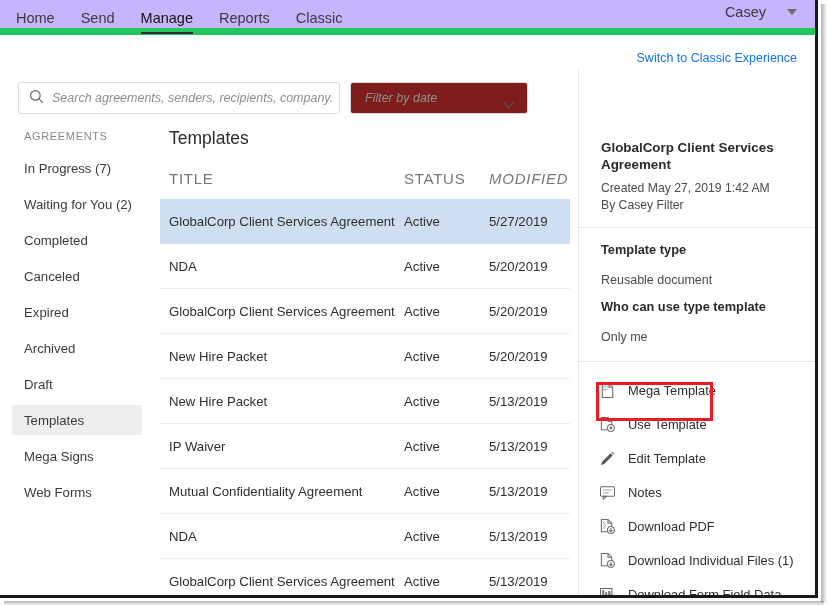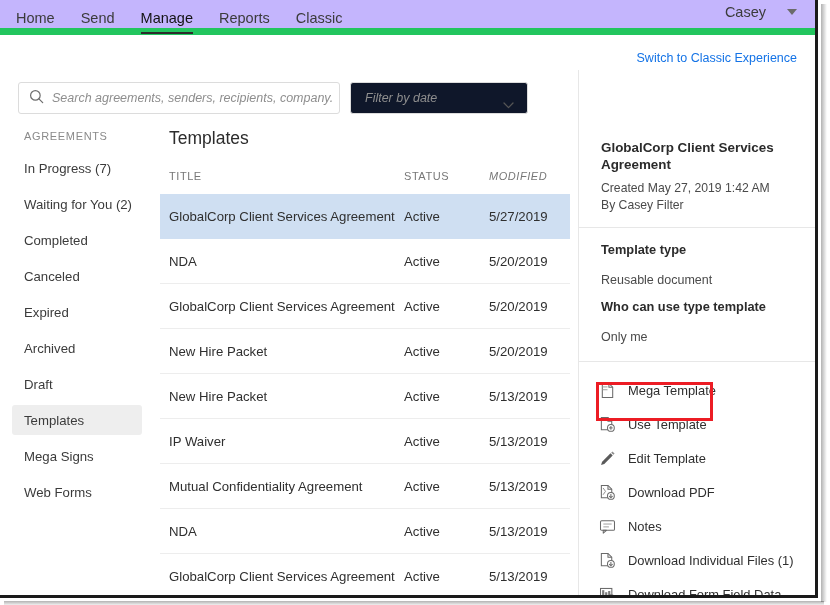--- a/index.html
+++ b/index.html
@@ -104,21 +104,21 @@
     font-style: italic;
     color: #7c7c7c;
     background: transparent;
   }
   #search-input::placeholder { color: #8e8e8e; font-style: italic; }
   #filter-box {
     position: absolute; left: 350px; top: 82px;
     width: 178px; height: 32px;
     border: 1px solid #dcdcdc;
     border-radius: 3px;
-    background: #0f172a;
+    background: #7f1d1d;
     display: flex; align-items: center;
     cursor: pointer;
   }
   #filter-label {
     font-size: 12.5px; font-style: italic; color: #8e8e8e;
     margin-left: 14px; flex: 1 1 auto;
   }
   #filter-caret {
     margin-right: 13px;
     width: 11px; height: 7px;
@@ -147,21 +147,21 @@
 
   
   #main { position: absolute; left: 160px; top: 128px; width: 410px; }
   #main-title {
     font-size: 17.5px; color: #2c2c2c;
     margin: 0 0 21px 9px;
   }
   #table { width: 410px; }
   .thead {
     display: flex;
-    font-size: 11px; letter-spacing: .05em;
+    font-size: 15px; letter-spacing: .05em;
     color: #777777;
     text-transform: uppercase;
     padding: 0 0 12px 9px;
   }
   .row {
     display: flex; align-items: center;
     height: 45px;
     font-size: 13.2px;
     color: #2f2f2f;
     border-bottom: 1px solid #ededed;
@@ -383,41 +383,41 @@
               <path d="M2.2 15.8l1.1-3.4L12.2 3.5l2.3 2.3-8.9 8.9z" fill="#5a5a5a"></path>
               <path d="M12.9 2.8l1.3-1.3 2.3 2.3-1.3 1.3z" fill="#8d8d8d"></path>
             </svg>
           </span>
           <span>Edit Template</span>
         </div>
 
         <div class="act">
           <span class="ico">
             <svg width="17" height="17" viewBox="0 0 18 18">
+              <rect x="1.6" y="3" width="14.8" height="10" rx="1.2" fill="none" stroke="#6a6a6a" stroke-width="1.1"></rect>
+              <path d="M4.5 13v3l3.4-3z" fill="none" stroke="#6a6a6a" stroke-width="1.1" stroke-linejoin="round"></path>
+              <line x1="4.6" y1="6.4" x2="13.4" y2="6.4" stroke="#9a9a9a" stroke-width="1"></line>
+              <line x1="4.6" y1="9.4" x2="10.5" y2="9.4" stroke="#9a9a9a" stroke-width="1"></line>
+            </svg>
+          </span>
+          <span>Notes</span>
+        </div>
+
+        <div class="act">
+          <span class="ico">
+            <svg width="17" height="17" viewBox="0 0 18 18">
               <path d="M2.5 1.5h7l4 4v9h-11z" fill="none" stroke="#6a6a6a" stroke-width="1.1"></path>
               <path d="M9.5 1.5v4h4" fill="none" stroke="#6a6a6a" stroke-width="1.1"></path>
               <path d="M4.3 4.2l2.6 3.6-2.6 3.6" fill="none" stroke="#8a8a8a" stroke-width="1"></path>
               <circle cx="12.6" cy="12.6" r="3.6" fill="#ffffff" stroke="#6a6a6a" stroke-width="1.1"></circle>
               <line x1="12.6" y1="10.6" x2="12.6" y2="14.4" stroke="#6a6a6a" stroke-width="1.1"></line>
               <polyline points="11.1,13 12.6,14.5 14.1,13" fill="none" stroke="#6a6a6a" stroke-width="1.1" stroke-linecap="round" stroke-linejoin="round"></polyline>
             </svg>
           </span>
           <span>Download PDF</span>
-        </div>
-
-        <div class="act">
-          <span class="ico">
-            <svg width="17" height="17" viewBox="0 0 18 18">
-              <rect x="1.6" y="3" width="14.8" height="10" rx="1.2" fill="none" stroke="#6a6a6a" stroke-width="1.1"></rect>
-              <path d="M4.5 13v3l3.4-3z" fill="none" stroke="#6a6a6a" stroke-width="1.1" stroke-linejoin="round"></path>
-              <line x1="4.6" y1="6.4" x2="13.4" y2="6.4" stroke="#9a9a9a" stroke-width="1"></line>
-              <line x1="4.6" y1="9.4" x2="10.5" y2="9.4" stroke="#9a9a9a" stroke-width="1"></line>
-            </svg>
-          </span>
-          <span>Notes</span>
         </div>
 
         <div class="act">
           <span class="ico">
             <svg width="17" height="17" viewBox="0 0 18 18">
               <path d="M2.5 1.5h7l4 4v9h-11z" fill="none" stroke="#6a6a6a" stroke-width="1.1"></path>
               <path d="M9.5 1.5v4h4" fill="none" stroke="#6a6a6a" stroke-width="1.1"></path>
               <circle cx="12.6" cy="12.6" r="3.6" fill="#ffffff" stroke="#6a6a6a" stroke-width="1.1"></circle>
               <line x1="12.6" y1="10.6" x2="12.6" y2="14.4" stroke="#6a6a6a" stroke-width="1.1"></line>
               <polyline points="11.1,13 12.6,14.5 14.1,13" fill="none" stroke="#6a6a6a" stroke-width="1.1" stroke-linecap="round" stroke-linejoin="round"></polyline>

